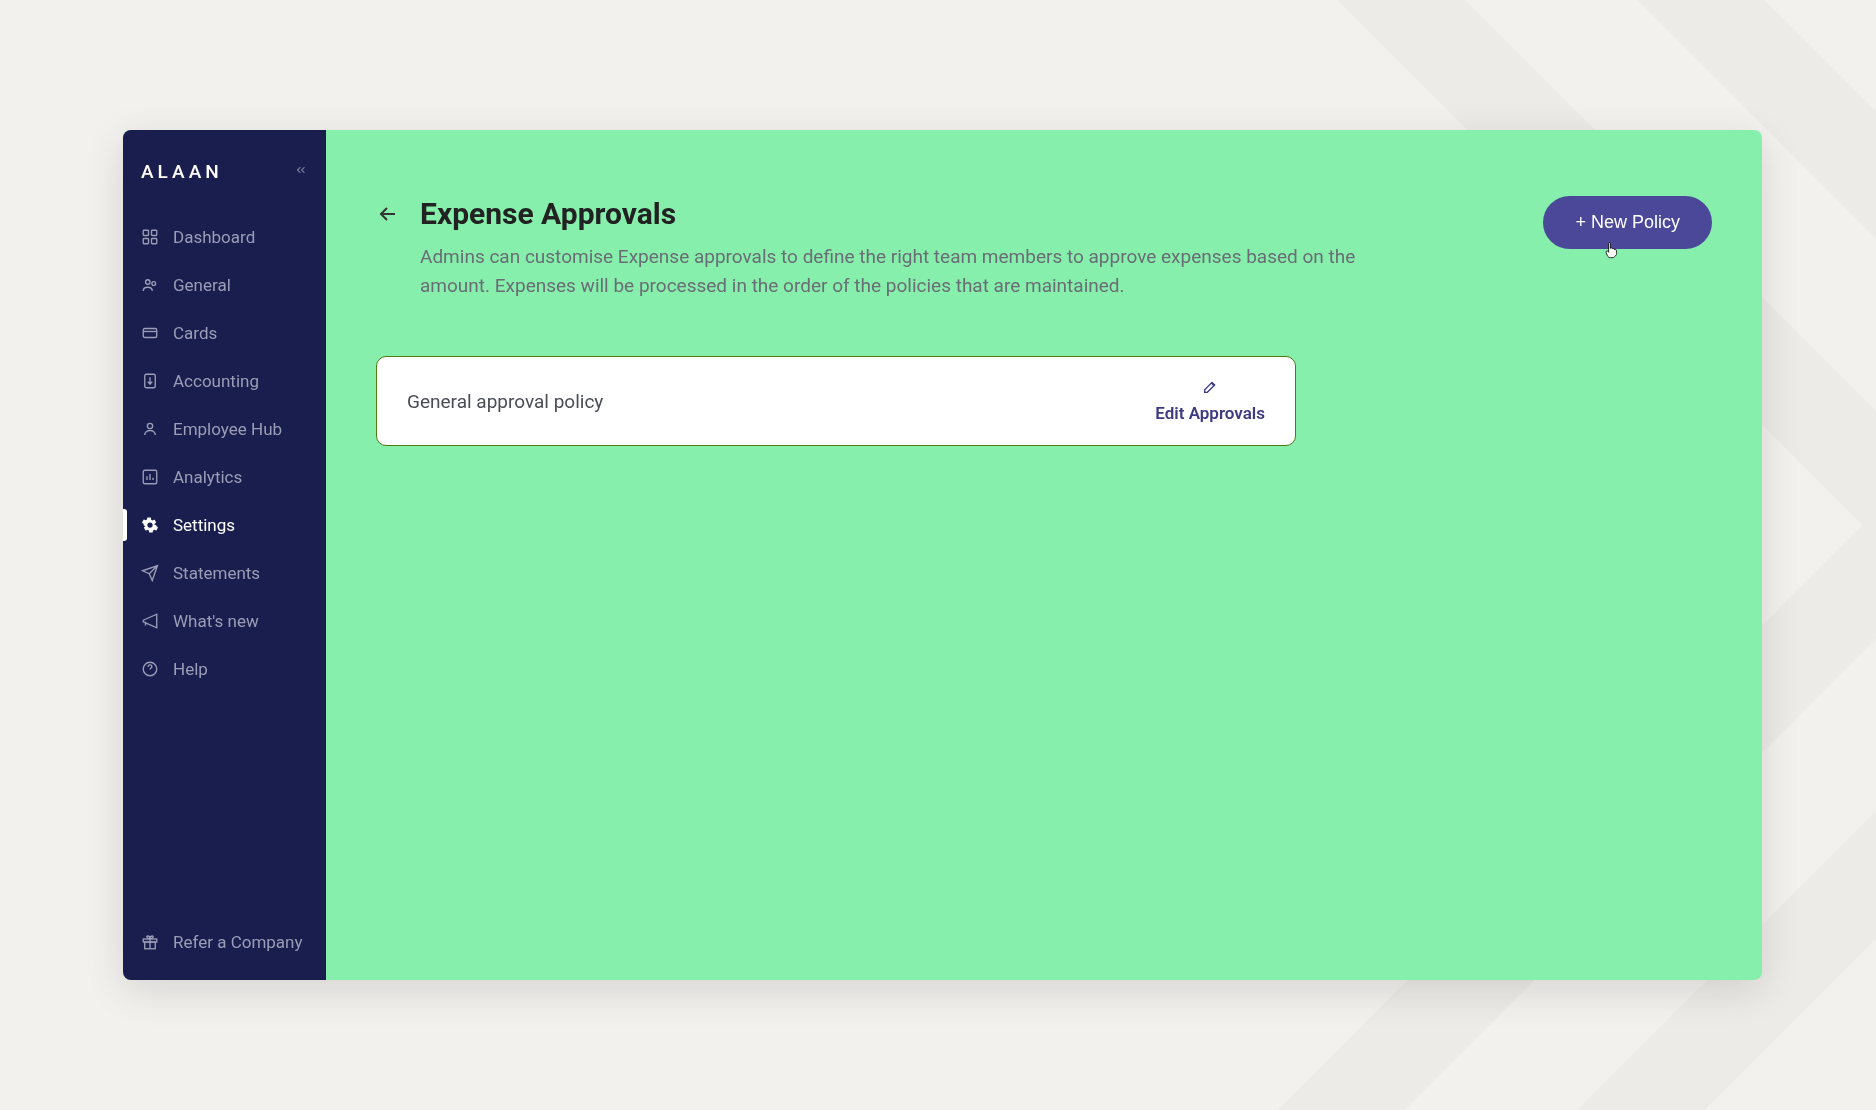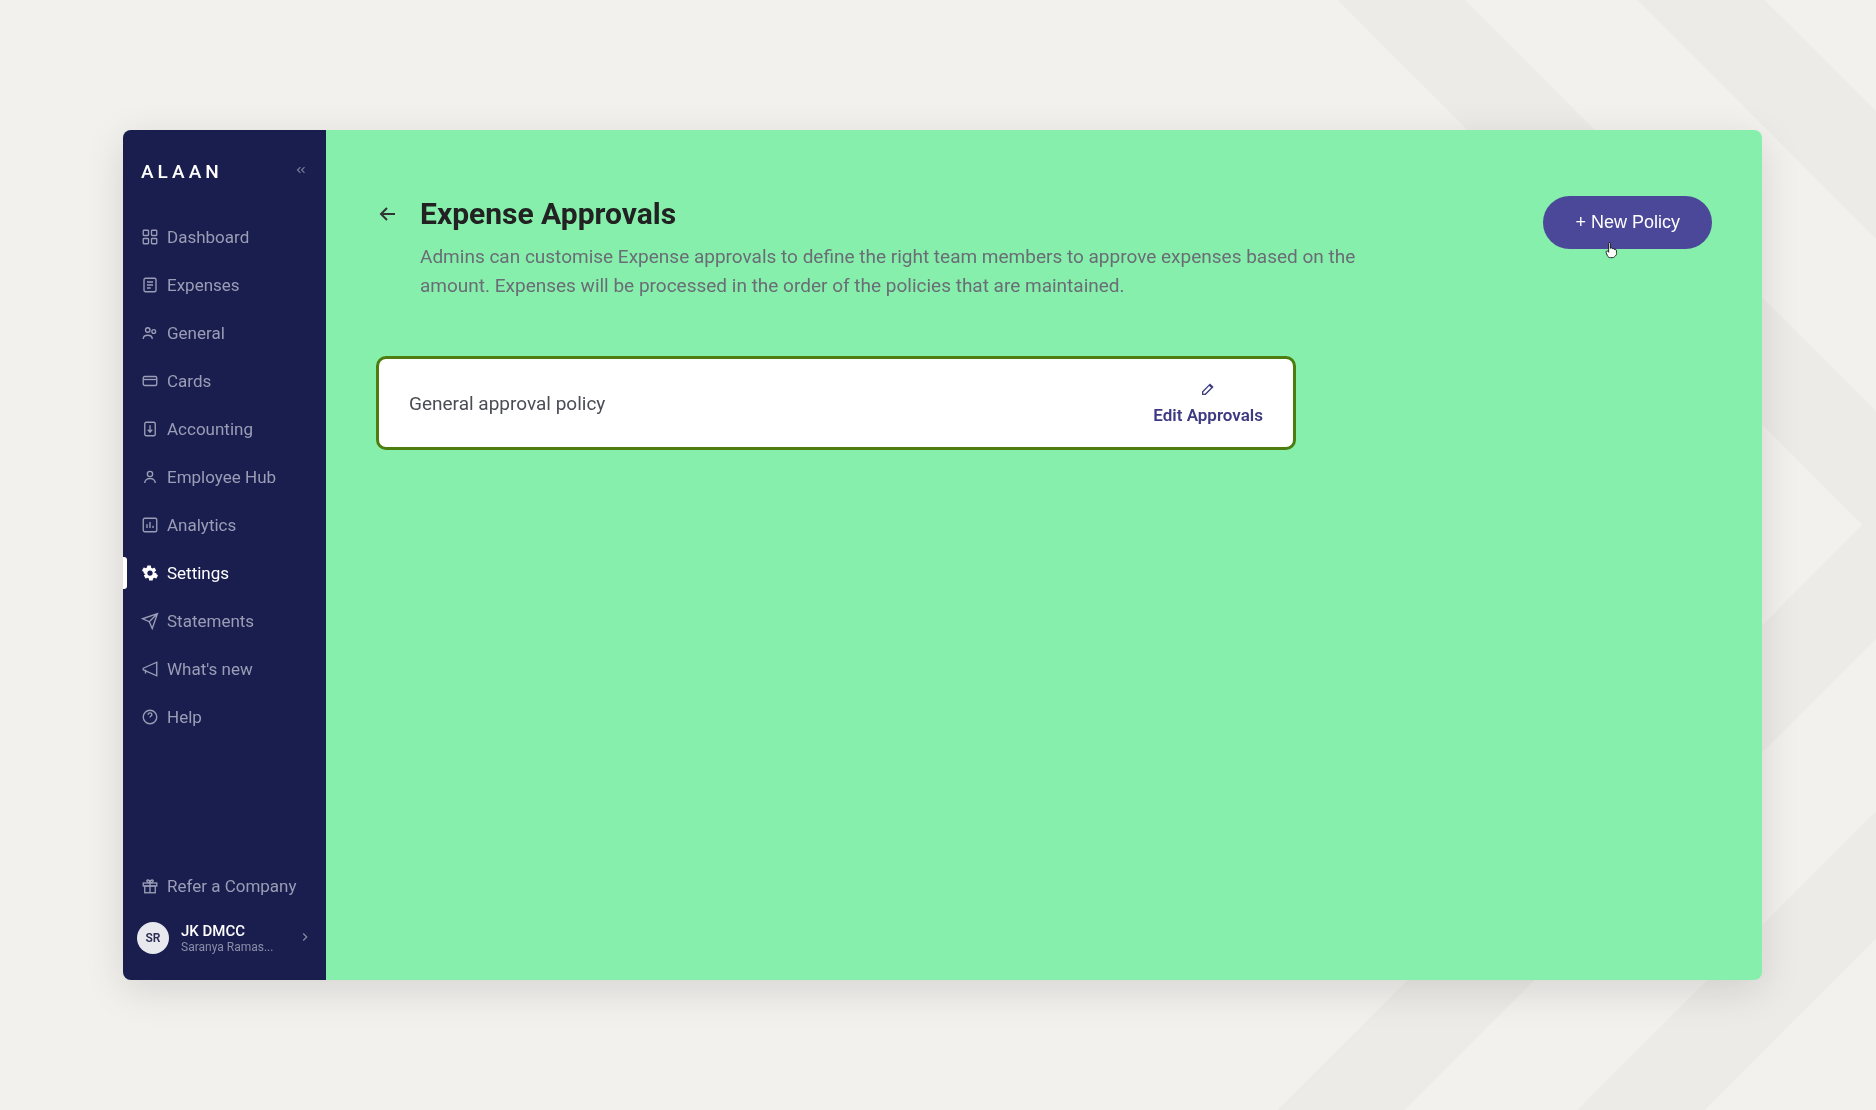--- a/index.html
+++ b/index.html
@@ -58,21 +58,21 @@
     font-size: 14px;
     cursor: pointer;
   }
   .nav {
     display: flex;
     flex-direction: column;
   }
   .nav-item {
     display: flex;
     align-items: center;
-    gap: 8px;
+    gap: 14px;
     padding: 14px 18px;
     font-size: 17px;
     color: #9a9db5;
     cursor: pointer;
     position: relative;
   }
   .nav-item.active {
     color: #fff;
   }
   .nav-item.active::before {
@@ -166,21 +166,21 @@
   }
   .cursor-hand {
     position: absolute;
     top: 88px;
     right: 140px;
     pointer-events: none;
   }
   .policy-card {
     margin-top: 56px;
     width: 920px;
-    border: 3px solid #4d7c0f;
+    border: 1px solid #4d7c0f;
     border-radius: 10px;
     background: #fff;
     padding: 22px 30px;
     display: flex;
     align-items: center;
     justify-content: space-between;
   }
   .policy-name {
     font-size: 19px;
     color: #4a4d55;
@@ -226,29 +226,20 @@
               <rect x="14" y="3" width="7" height="7" rx="1"></rect>
               <rect x="3" y="14" width="7" height="7" rx="1"></rect>
               <rect x="14" y="14" width="7" height="7" rx="1"></rect>
             </svg>
         </span>
         <span>Dashboard</span>
       </div>
       <div class="nav-item">
         <span class="nav-icon">
           <svg width="18" height="18" viewBox="0 0 24 24" fill="none" stroke="currentColor" stroke-width="1.8">
-              <rect x="4" y="3" width="16" height="18" rx="2"></rect>
-              <path d="M8 8h8M8 12h8M8 16h5"></path>
-            </svg>
-        </span>
-        <span>Expenses</span>
-      </div>
-      <div class="nav-item">
-        <span class="nav-icon">
-          <svg width="18" height="18" viewBox="0 0 24 24" fill="none" stroke="currentColor" stroke-width="1.8">
               <circle cx="9" cy="8" r="3"></circle>
               <circle cx="17" cy="10" r="2.5"></circle>
               <path d="M3 20c0-3 2.5-5 6-5s6 2 6 5"></path>
             </svg>
         </span>
         <span>General</span>
       </div>
       <div class="nav-item">
         <span class="nav-icon">
           <svg width="18" height="18" viewBox="0 0 24 24" fill="none" stroke="currentColor" stroke-width="1.8">
@@ -323,32 +314,20 @@
     <div class="sidebar-bottom">
       <div class="nav-item">
         <span class="nav-icon">
           <svg width="18" height="18" viewBox="0 0 24 24" fill="none" stroke="currentColor" stroke-width="1.8">
               <rect x="3" y="8" width="18" height="4"></rect>
               <rect x="5" y="12" width="14" height="9"></rect>
               <path d="M12 8v13M12 8c0-2 1-4 3-4s2 3-3 4zM12 8c0-2-1-4-3-4s-2 3 3 4z"></path>
             </svg>
         </span>
         <span>Refer a Company</span>
-      </div>
-      <div class="account-row">
-        <div class="avatar">SR</div>
-        <div class="account-text">
-          <div class="account-name">JK DMCC</div>
-          <div class="account-sub">Saranya Ramas...</div>
-        </div>
-        <div class="account-chevron">
-          <svg width="14" height="14" viewBox="0 0 24 24" fill="none" stroke="currentColor" stroke-width="2">
-              <path d="M9 6l6 6-6 6"></path>
-            </svg>
-        </div>
       </div>
     </div>
   </aside>
 
   <main class="main">
     <div class="page-header-row">
       <div class="back-arrow">
         <svg width="24" height="24" viewBox="0 0 24 24" fill="none" stroke="currentColor" stroke-width="2">
             <path d="M19 12H5M11 18l-6-6 6-6"></path>
           </svg>

